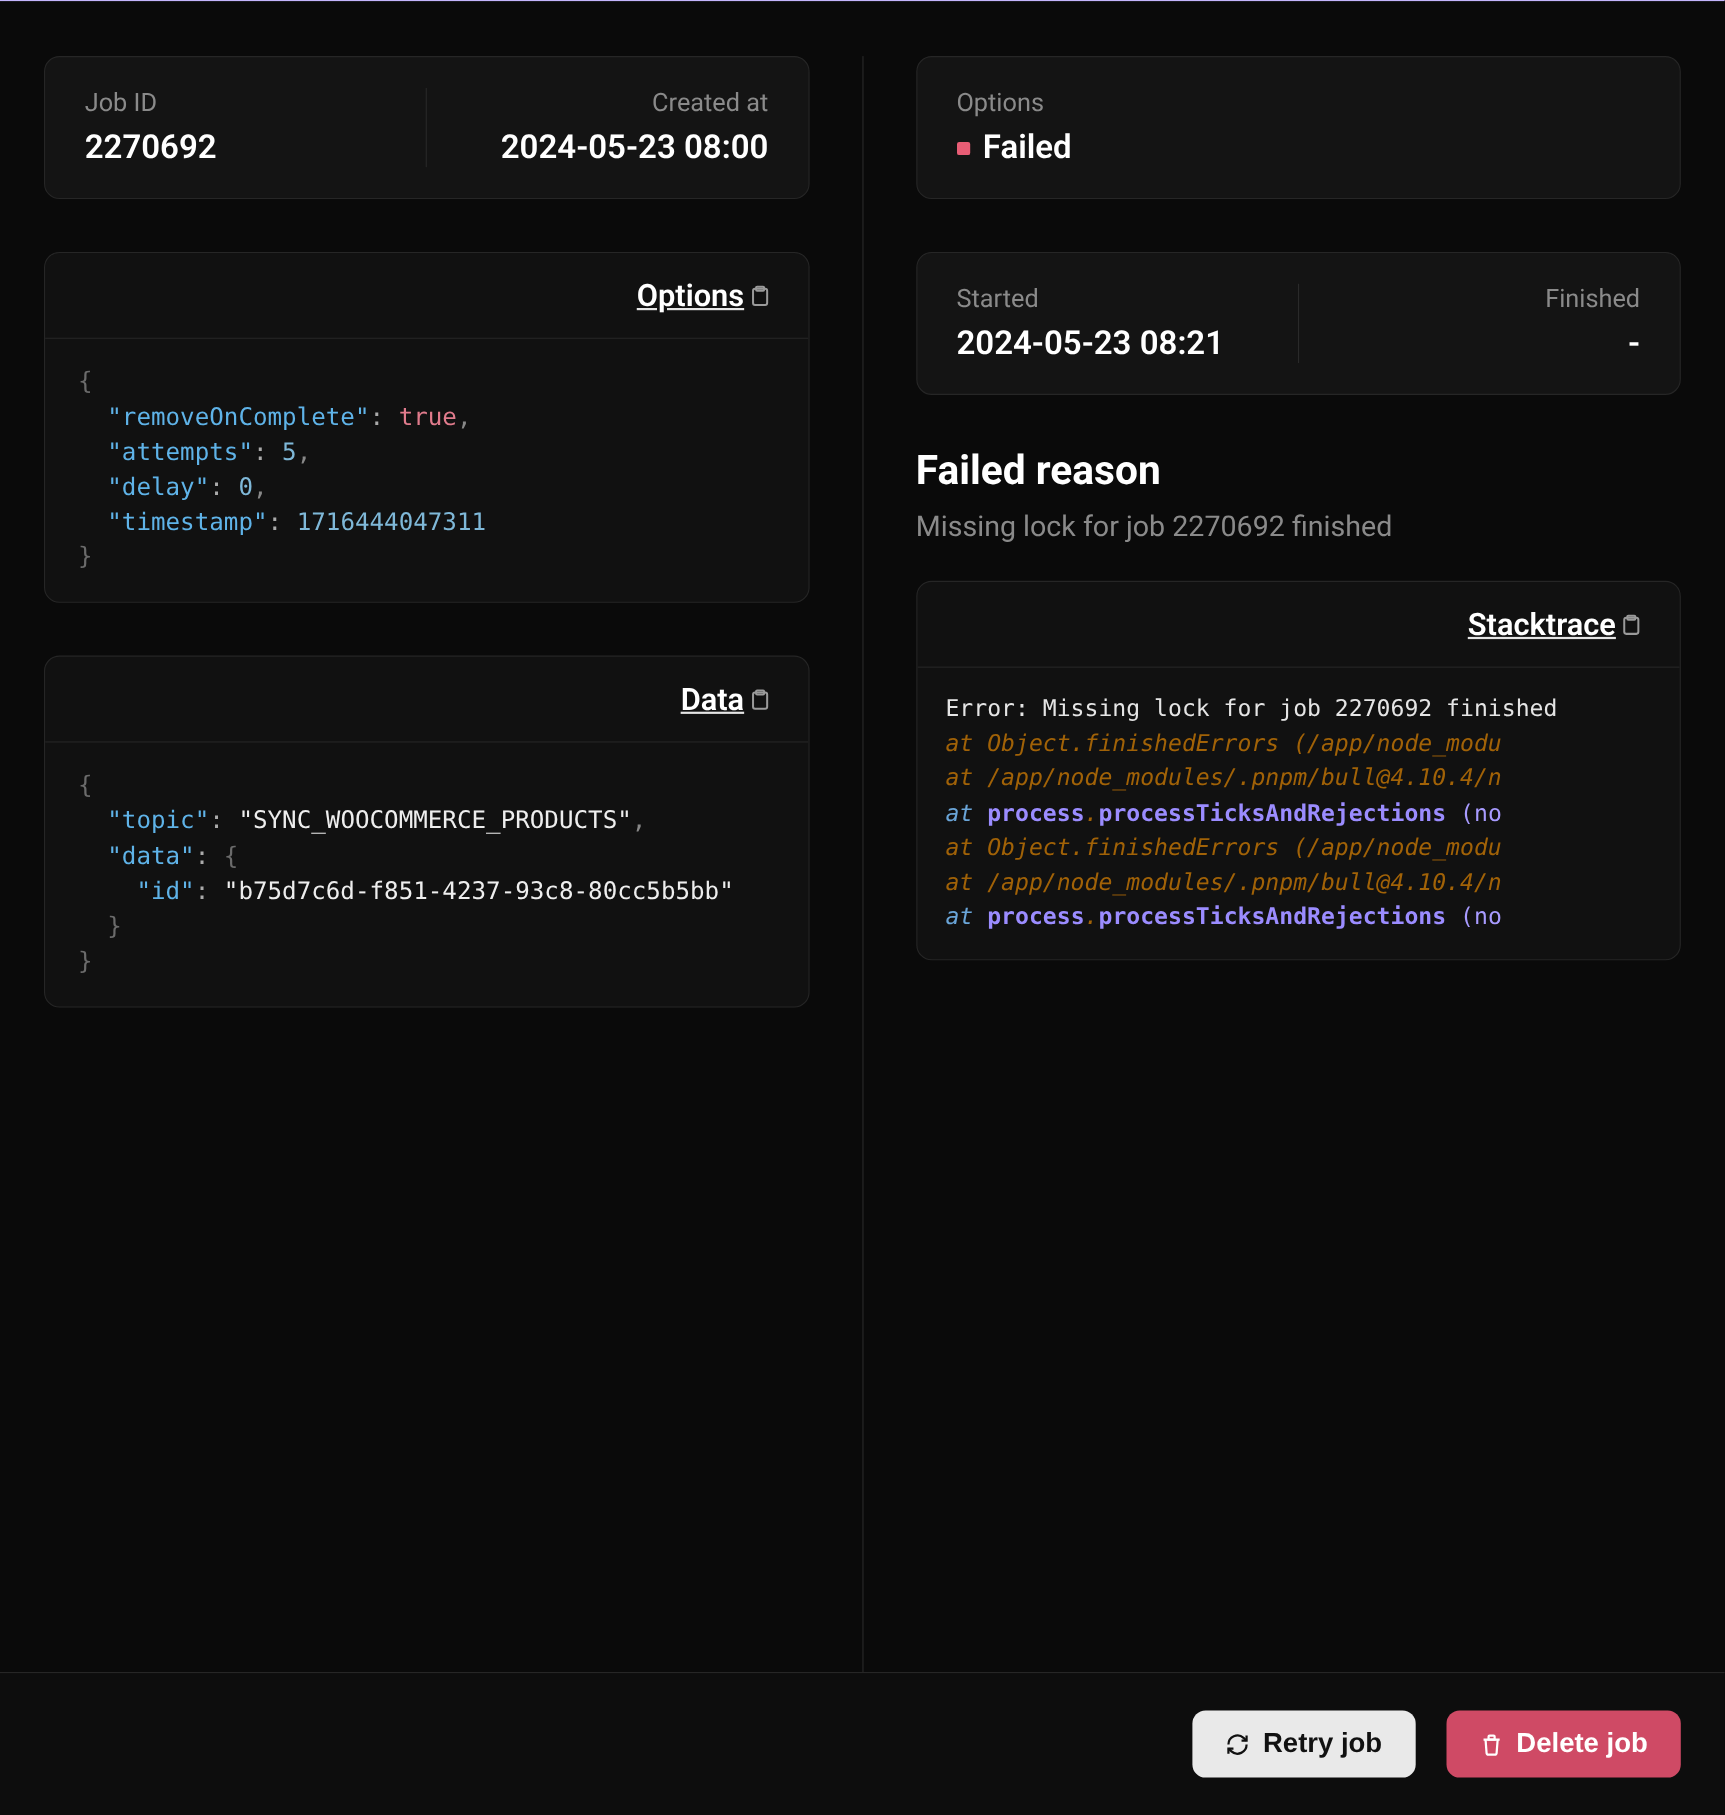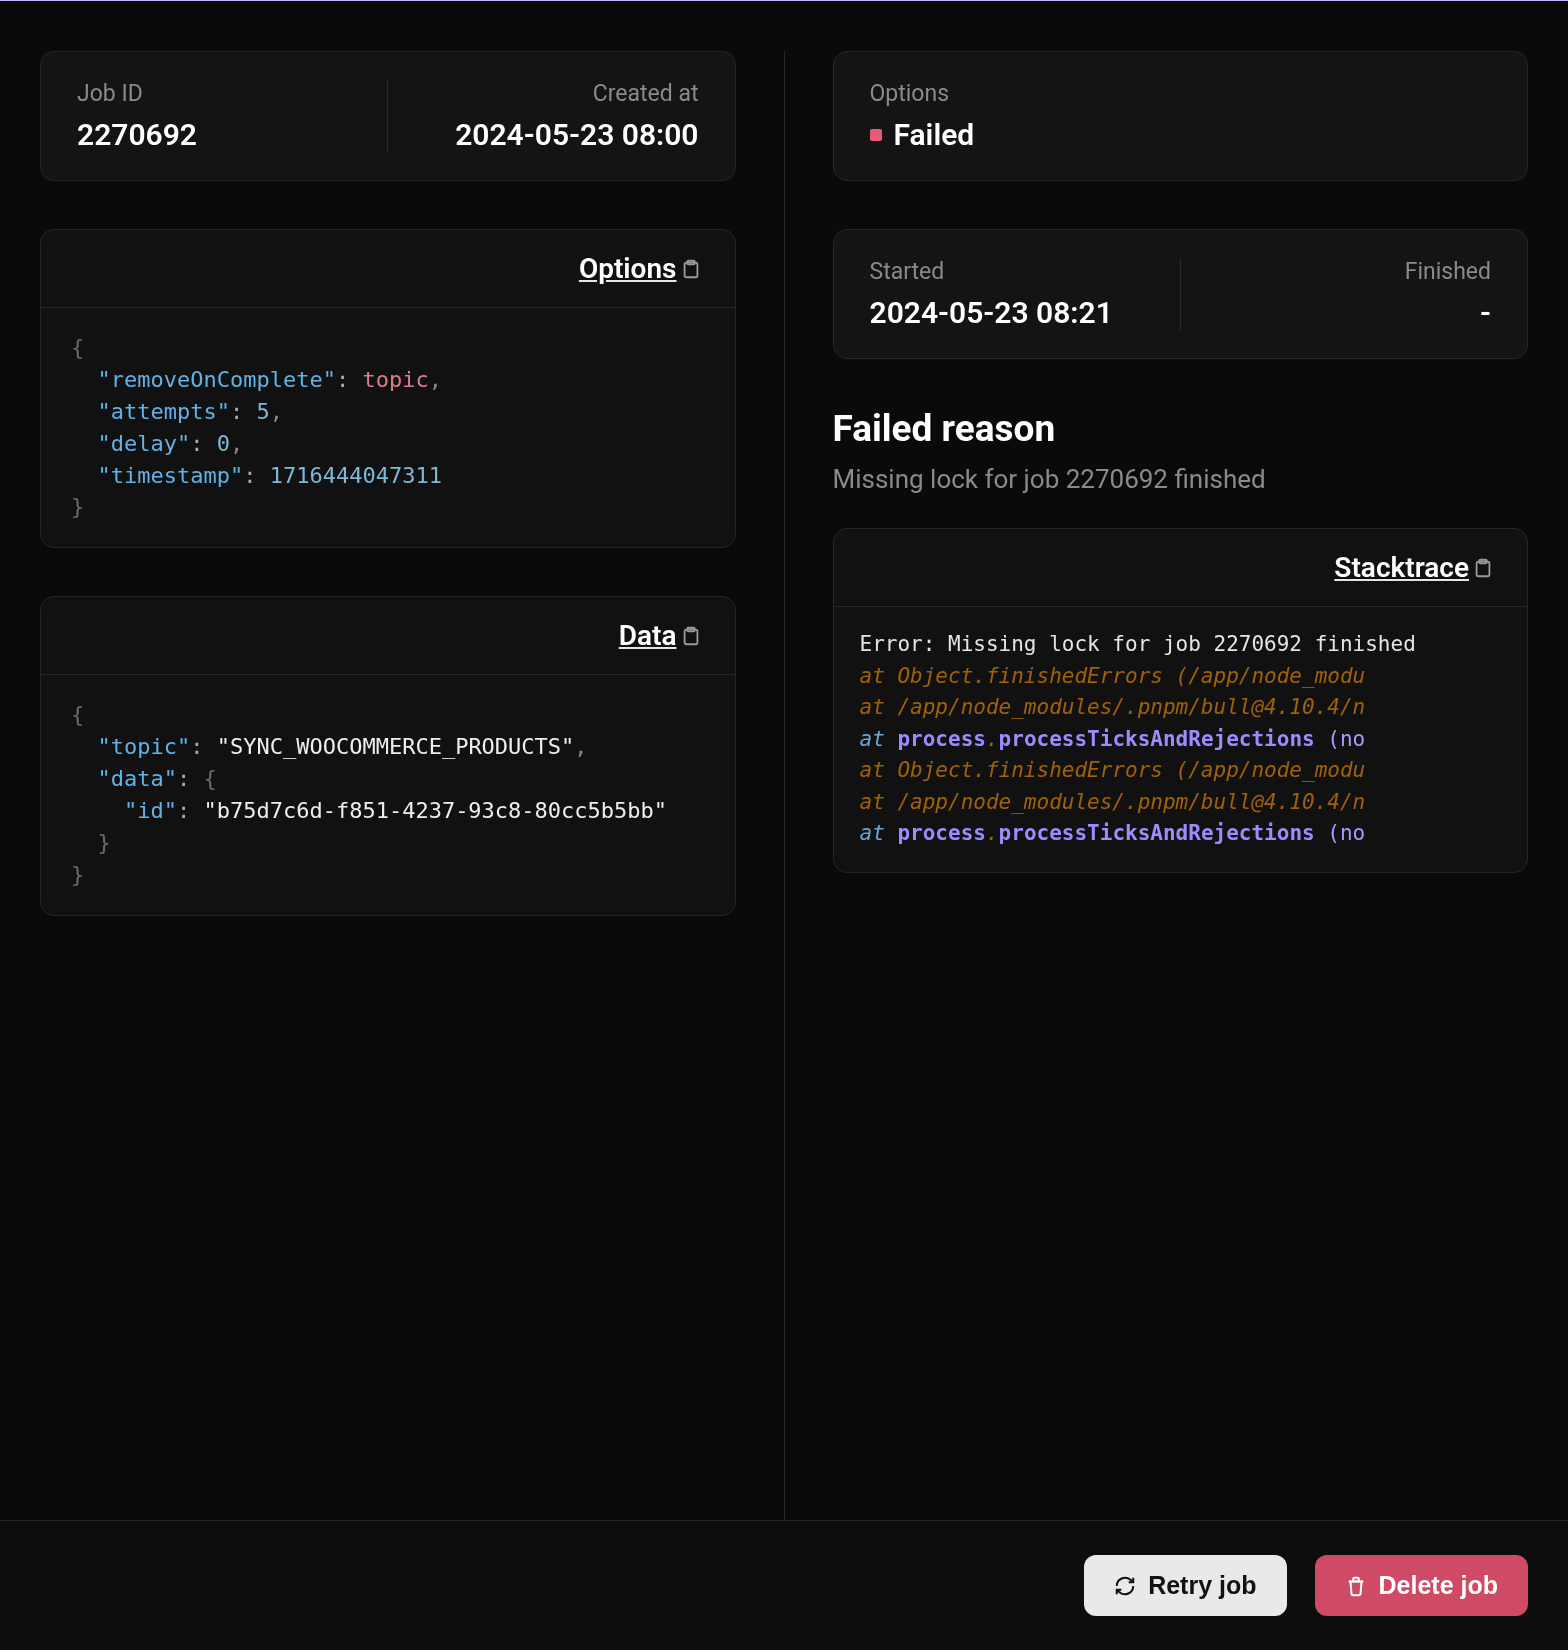--- a/index.html
+++ b/index.html
@@ -181,21 +181,21 @@
       <div class="panel-head">
         <div class="panel-title">Options</div>
         <div class="copy-btn">
           <svg class="icon" viewBox="0 0 24 24" fill="none" stroke="currentColor" stroke-width="2">
               <rect x="8" y="3" width="8" height="4" rx="1"></rect>
               <rect x="5" y="5" width="14" height="16" rx="2"></rect>
             </svg>
         </div>
       </div>
       <div class="panel-body" id="options-body"><span class="tok-brace">{</span>
-  <span class="tok-key">"removeOnComplete"</span><span class="tok-colon">:</span> <span class="tok-bool">topic</span><span class="tok-punct">,</span>
+  <span class="tok-key">"removeOnComplete"</span><span class="tok-colon">:</span> <span class="tok-bool">true</span><span class="tok-punct">,</span>
   <span class="tok-key">"attempts"</span><span class="tok-colon">:</span> <span class="tok-num">5</span><span class="tok-punct">,</span>
   <span class="tok-key">"delay"</span><span class="tok-colon">:</span> <span class="tok-num">0</span><span class="tok-punct">,</span>
   <span class="tok-key">"timestamp"</span><span class="tok-colon">:</span> <span class="tok-num">1716444047311</span>
 <span class="tok-brace">}</span></div>
     </div>
 
     <div class="panel">
       <div class="panel-head">
         <div class="panel-title">Data</div>
         <div class="copy-btn">

